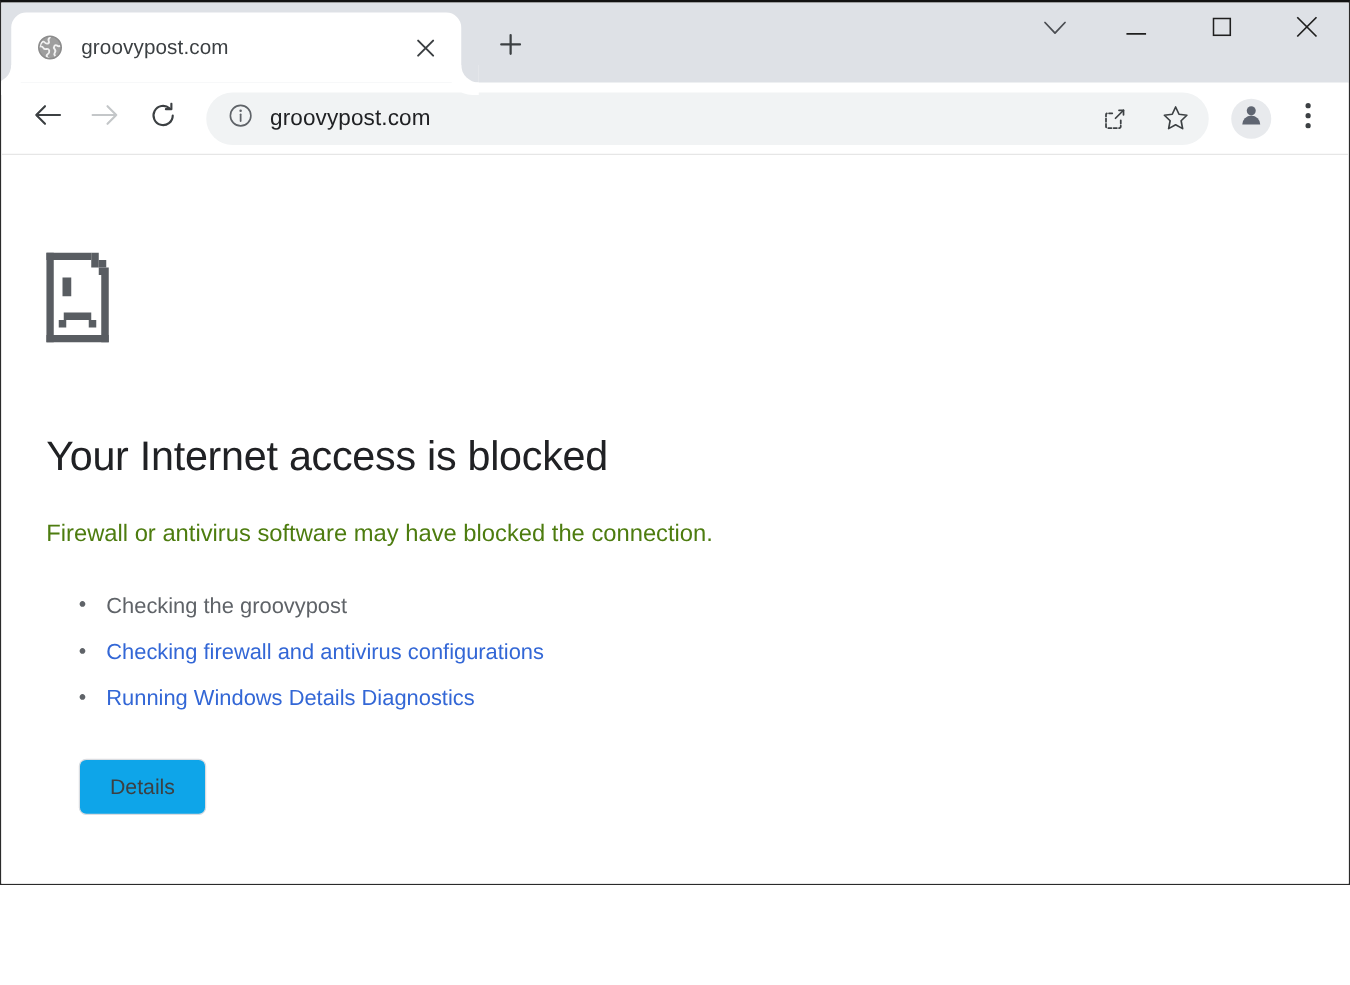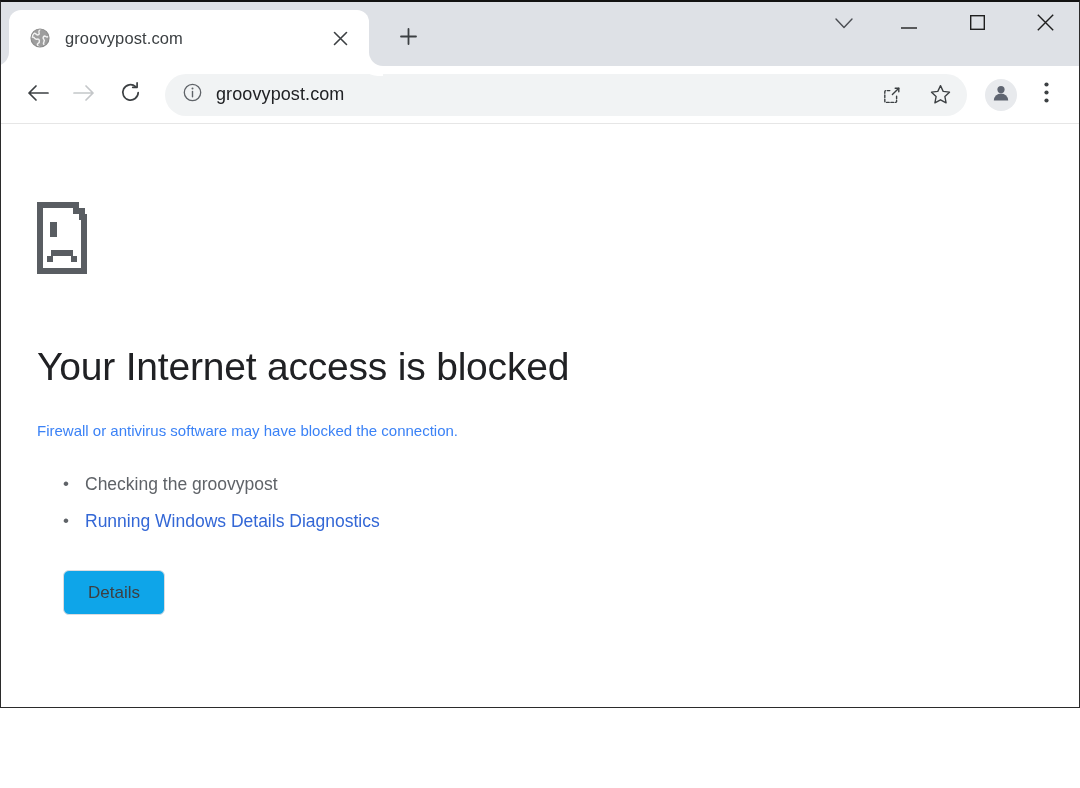--- a/index.html
+++ b/index.html
@@ -177,30 +177,30 @@
     flex: 1 1 auto;
     background: #ffffff;
     padding: 78px 0 0 36px;
     overflow: hidden;
   }
   .content-wrap { max-width: 720px; }
 
   .sad-icon { display: block; margin-bottom: 66px; }
 
   .err-heading {
-    font-size: 39px;
+    font-size: 33px;
     font-weight: normal;
     color: #202124;
     letter-spacing: -0.2px;
     margin-bottom: 28px;
     line-height: 1.2;
   }
   .err-summary {
-    font-size: 15px;
-    color: #3b82f6;
+    font-size: 19px;
+    color: #4d7c0f;
     line-height: 1.55;
     margin-bottom: 24px;
   }
   .try-label {
     font-size: 17.5px;
     color: #5f6368;
     margin-bottom: 8px;
   }
   .suggest-list {
     list-style: none;
@@ -405,20 +405,21 @@
         </svg>
       </span>
 
       <h1 class="err-heading">Your Internet access is blocked</h1>
 
       <p class="err-summary">Firewall or antivirus software may have blocked the connection.</p>
 
 
       <ul class="suggest-list">
         <li>Checking the groovypost</li>
+        <li class="link">Checking firewall and antivirus configurations</li>
         <li class="link">Running Windows Details Diagnostics</li>
       </ul>
 
 
       <button class="details-btn">Details</button>
     </div>
   </div>
 
 </div>
 

